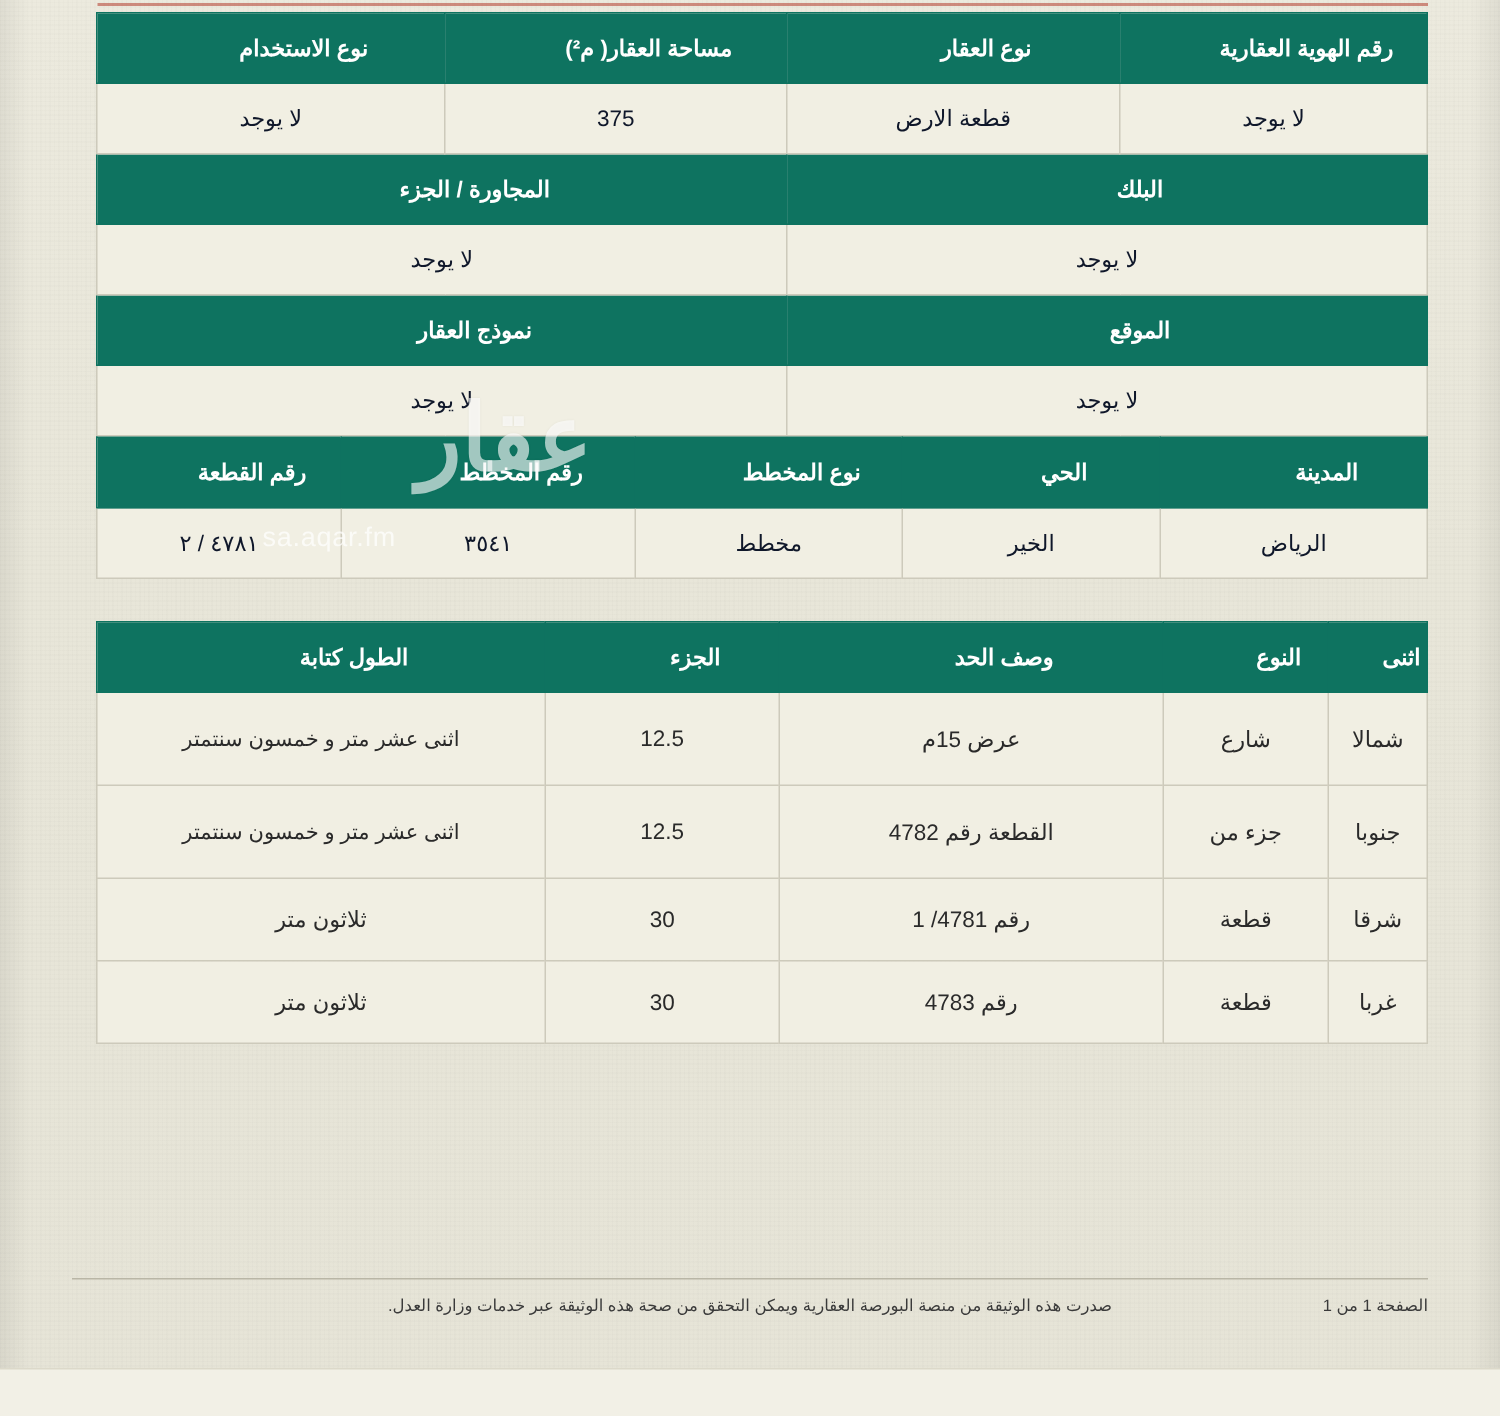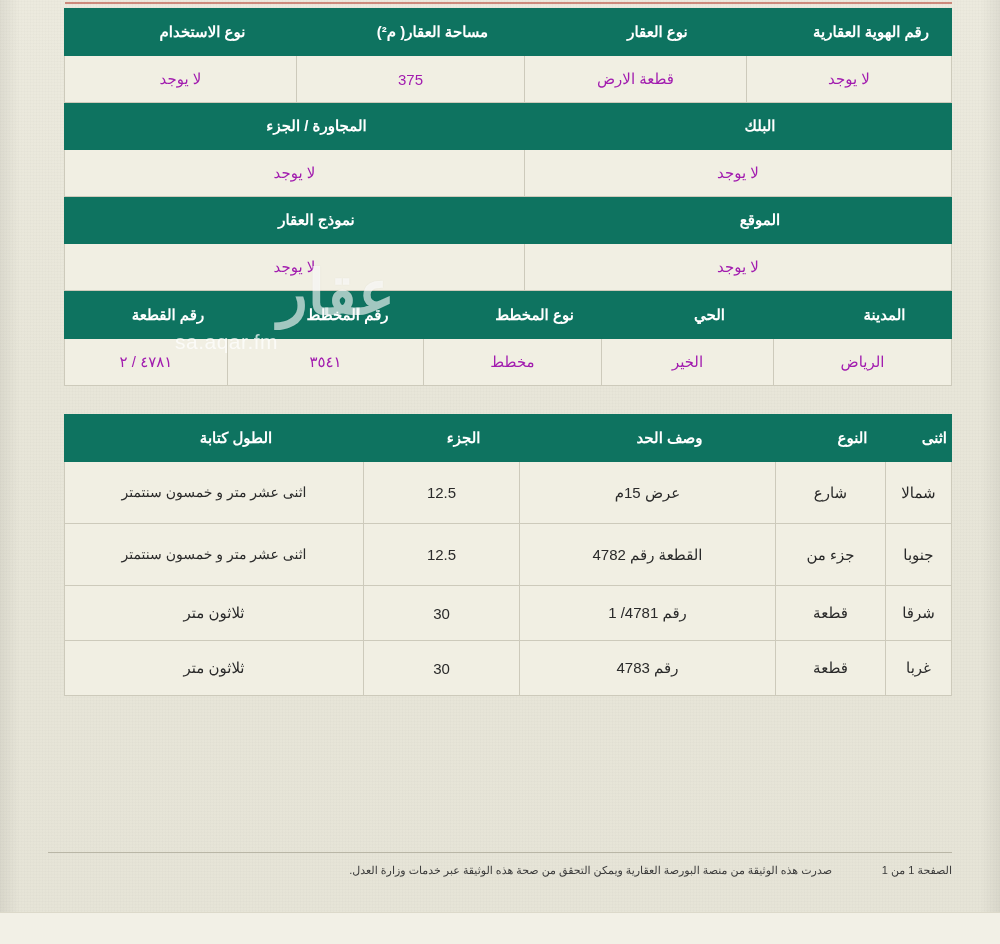--- a/index.html
+++ b/index.html
@@ -68,21 +68,21 @@
     background: #0e7360;
     color: #ffffff;
     font-weight: bold;
     border: 1px solid #0e7360;
     height: 34px;
     font-size: 15px;
     padding-left: 48px;
   }
   tr.val td {
     background: #f1efe3;
-    color: #a21caf;
+    color: #0f172a;
     height: 34px;
     font-size: 15px;
   }
   tr.valrow td {
     background: #f1efe3;
     height: 42px;
   }
   .arabic-num {
     font-family: Liberation Sans, sans-serif;
     letter-spacing: 1px;
@@ -105,23 +105,23 @@
   }
   .watermark .wm-logo {
     font-size: 62px;
     font-weight: bold;
     color: rgba(255,255,255,0.62);
     line-height: 1;
     letter-spacing: 2px;
     text-shadow: 0 0 2px rgba(0,0,0,0.05);
   }
   .watermark .wm-url {
-    font-size: 21px;
+    font-size: 18px;
     color: rgba(255,255,255,0.72);
-    margin-top: 6px;
+    margin-top: 24px;
     letter-spacing: 0.5px;
     direction: ltr;
   }
 
   
   .footer-line {
     position: absolute;
     left: 48px;
     right: 48px;
     top: 852px;
@@ -134,20 +134,21 @@
     right: 48px;
     top: 864px;
     display: flex;
     align-items: center;
     justify-content: space-between;
     font-size: 11px;
     color: #3a3a3a;
   }
   .footer .f-note {
     flex: 1;
+    text-align: center;
   }
   .footer .f-page {
     width: 120px;
   }
   .bottom-band {
     position: absolute;
     left: 0; right: 0;
     top: 912px;
     height: 32px;
     background: #f2f0e6;

